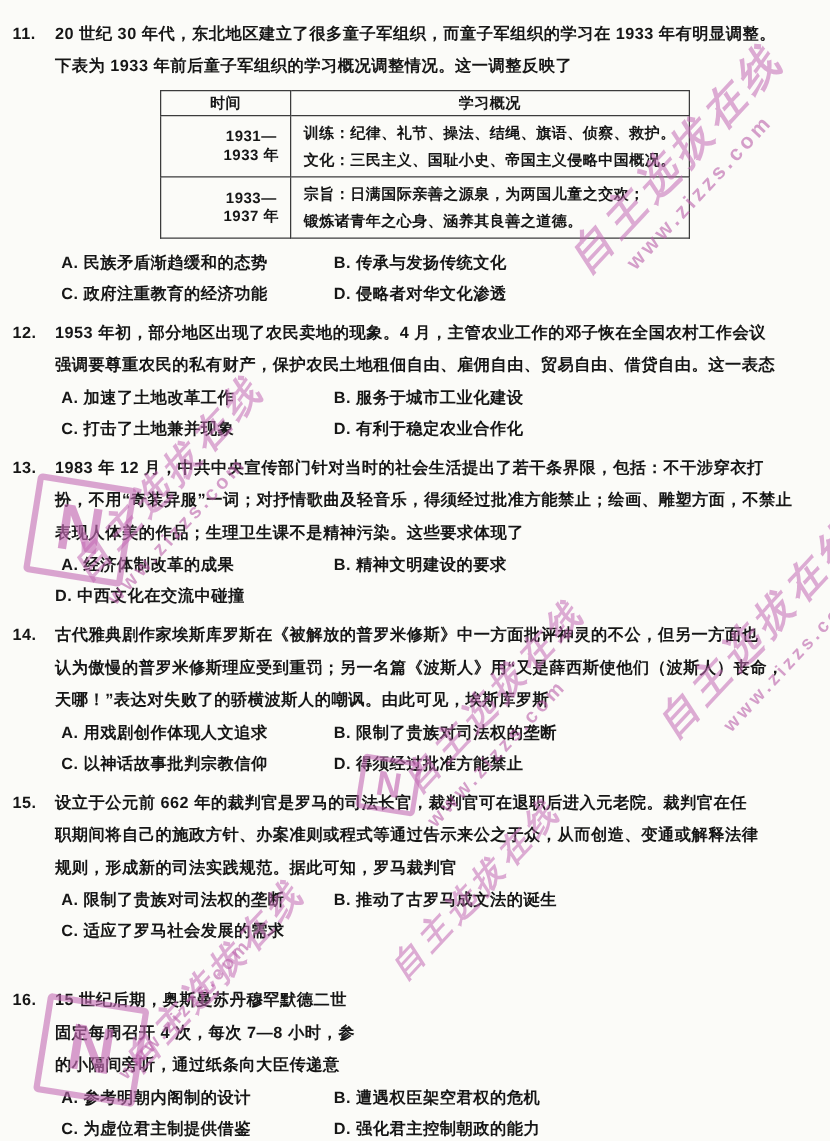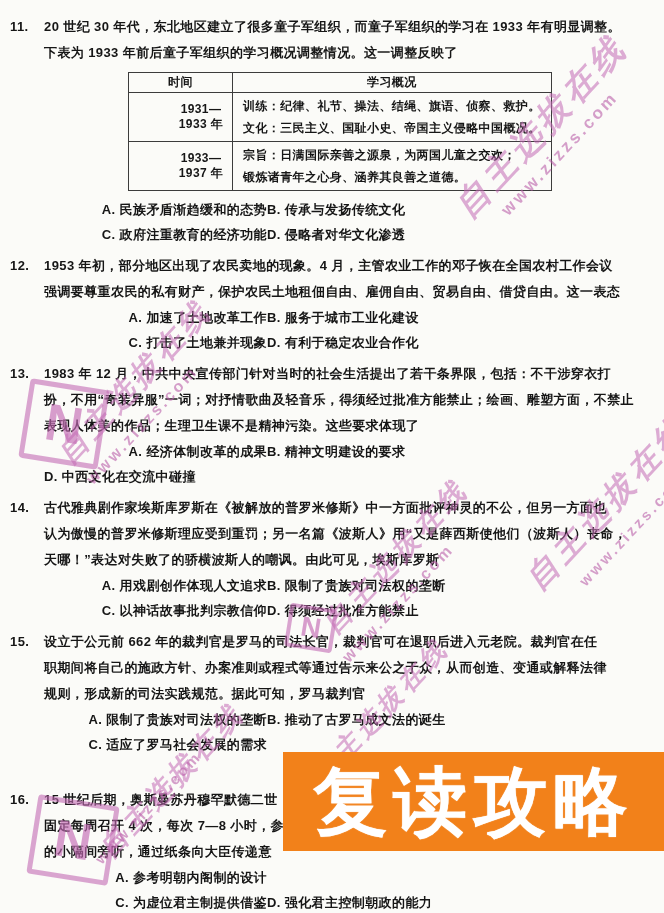--- a/index.html
+++ b/index.html
@@ -11,21 +11,21 @@
   }
   
   #content { position:relative; z-index:1; padding:14px 10px 0 10px; }
   .question { position:relative; padding-left:34px; margin-top:6px;
     font-size:13px; font-weight:600; letter-spacing:0.4px; }
   .question:first-child { margin-top:0; }
   .qline { line-height:26px; white-space:nowrap; }
   .qnum { position:absolute; left:0; top:0; line-height:26px; }
   
   .optrow { display:flex; line-height:25px; white-space:nowrap; }
-  .opt-left { width:218px; margin-left:5px; flex:0 0 auto;text-align:right; }
+  .opt-left { width:218px; margin-left:5px; flex:0 0 auto; }
   .opt-right { flex:0 0 auto; }
   
   table.qtable { border-collapse:collapse; margin:6px 0 6px 84px;
     font-size:12px; font-weight:600;border-radius:22px; }
   table.qtable th, table.qtable td { border:1.5px solid #3c3c3c; }
   table.qtable th { font-weight:700; height:20px; padding:1px 6px; }
   td.t-time { width:104px; text-align:center;padding-left:41px; }
   td.t-desc { width:308px; padding:2px 10px; }
   td.t-desc div { line-height:22px; white-space:nowrap; }
   
@@ -178,27 +178,25 @@
     </div>
 
     <div class="question" style="margin-top:30px;">
       <span class="qnum">16.</span>
       <div class="qline">15 世纪后期，奥斯曼苏丹穆罕默德二世</div>
       <div class="qline">固定每周召开 4 次，每次 7—8 小时，参</div>
       <div class="qline">的小隔间旁听，通过纸条向大臣传递意</div>
       <div class="opts">
         <div class="optrow">
           <span class="opt-left">A. 参考明朝内阁制的设计</span>
+          <span class="opt-right">B. 遭遇权臣架空君权的危机</span>
         </div>
         <div class="optrow">
           <span class="opt-left">C. 为虚位君主制提供借鉴</span>
           <span class="opt-right">D. 强化君主控制朝政的能力</span>
         </div>
       </div>
     </div>
 
   </div>
 
-  <div id="banner">
-    <span class="banner-text">复读攻略</span>
-  </div>
 
 </div>
 
 </body></html>

